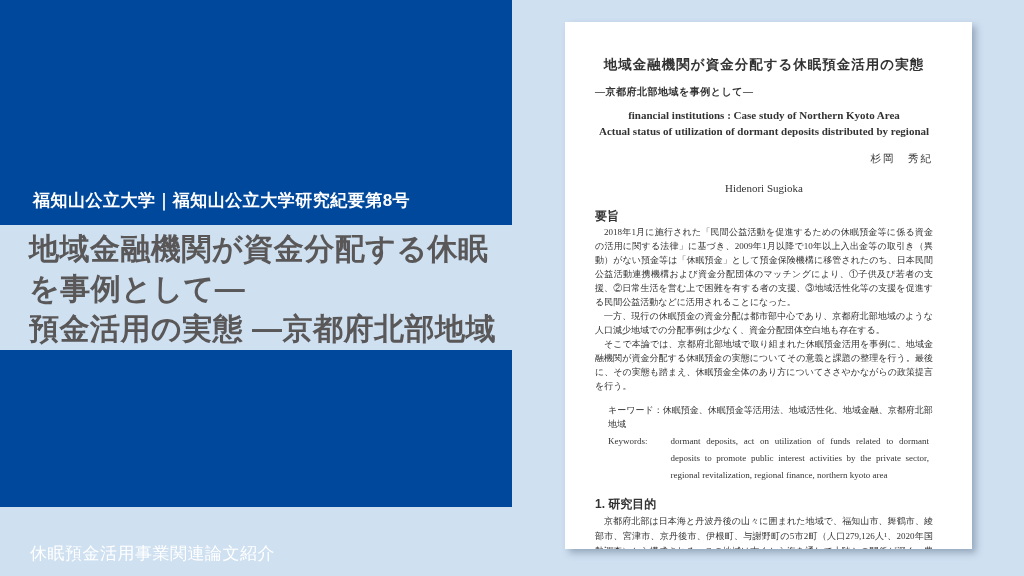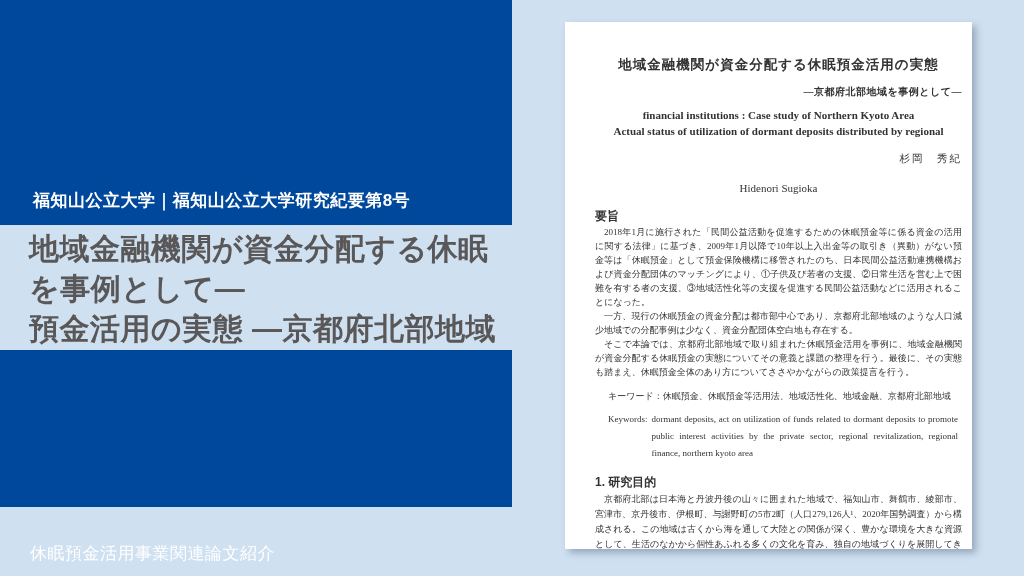--- a/index.html
+++ b/index.html
@@ -10,34 +10,34 @@
   
   .left-panel{position:absolute;left:0;top:0;width:512px;height:507px;background:var(--dark-blue,#00489B)}
   .pub-bar{position:absolute;left:33px;top:189px;color:#fff;font-size:17px;font-weight:bold;letter-spacing:.5px;white-space:nowrap}
   .title-band{position:absolute;left:0;top:225px;width:512px;height:125px;background:var(--light-blue,#CFE0F1);padding:4px 0 15px 29px}
   .slide-title{font-size:30px;line-height:40px;font-weight:bold;color:var(--title-gray,#595757);letter-spacing:.5px}
   .slide-title span{display:block;white-space:nowrap}
   .slide-footer{position:absolute;left:30px;top:542px;color:#fff;font-size:17px;font-weight:normal;letter-spacing:.5px;white-space:nowrap}
 
   
   .paper{position:absolute;left:565px;top:22px;width:407px;height:527px;background:#fff;
-         box-shadow:4px 4px 7px rgba(80,100,125,.45);padding:0 10px 0 30px;
+         box-shadow:4px 4px 7px rgba(80,100,125,.45);padding:0 39px 0 30px;
          font-family:"Liberation Serif","DejaVu Serif",serif;color:var(--paper-text,#333333);overflow:hidden}
   .p-title-jp{margin-top:33px;text-align:center;font-size:13.5px;line-height:20px;font-weight:bold;letter-spacing:1px}
-  .p-subtitle{margin-top:9px;text-align:right;font-size:10px;line-height:15px;font-weight:bold;letter-spacing:.5px}
+  .p-subtitle{margin-top:9px;text-align:left;font-size:10px;line-height:15px;font-weight:bold;letter-spacing:.5px}
   .p-title-en{margin-top:9px;text-align:center;font-size:11px;line-height:15.5px;font-weight:bold}
   .p-title-en span{display:block}
   .p-author-jp{margin-top:12px;text-align:right;font-size:10.5px;line-height:15px;letter-spacing:2px}
   .p-author-en{margin-top:15px;text-align:center;font-size:11px;line-height:15px}
   .p-h{font-family:"Liberation Sans","DejaVu Sans",sans-serif;font-weight:bold;font-size:12px;line-height:15px}
   .p-abstract-head{margin-top:13px}
   .p-abstract{margin-top:1px;font-size:9px;line-height:14px;text-align:justify}
   .p-abstract p{text-indent:1em;margin:0}
   .p-keywords-jp{margin-top:10px;padding-left:13px;font-size:9px;line-height:14px}
-  .p-keywords-en{margin-top:8px;padding-left:13px;display:flex;gap:4px;font-size:9px;line-height:17px}
+  .p-keywords-en{margin-top:2px;padding-left:13px;display:flex;gap:23px;font-size:9px;line-height:17px}
   .p-keywords-en .kw-body{flex:1;text-align:justify;padding-right:4px}
   .p-sec-head{margin-top:13px}
   .p-sec-body{margin-top:2px;font-size:9px;line-height:15px;text-align:justify;text-indent:1em}
 </style>
 </head>
 <body>
 
 <div class="stage">
 
   <div class="left-panel">

